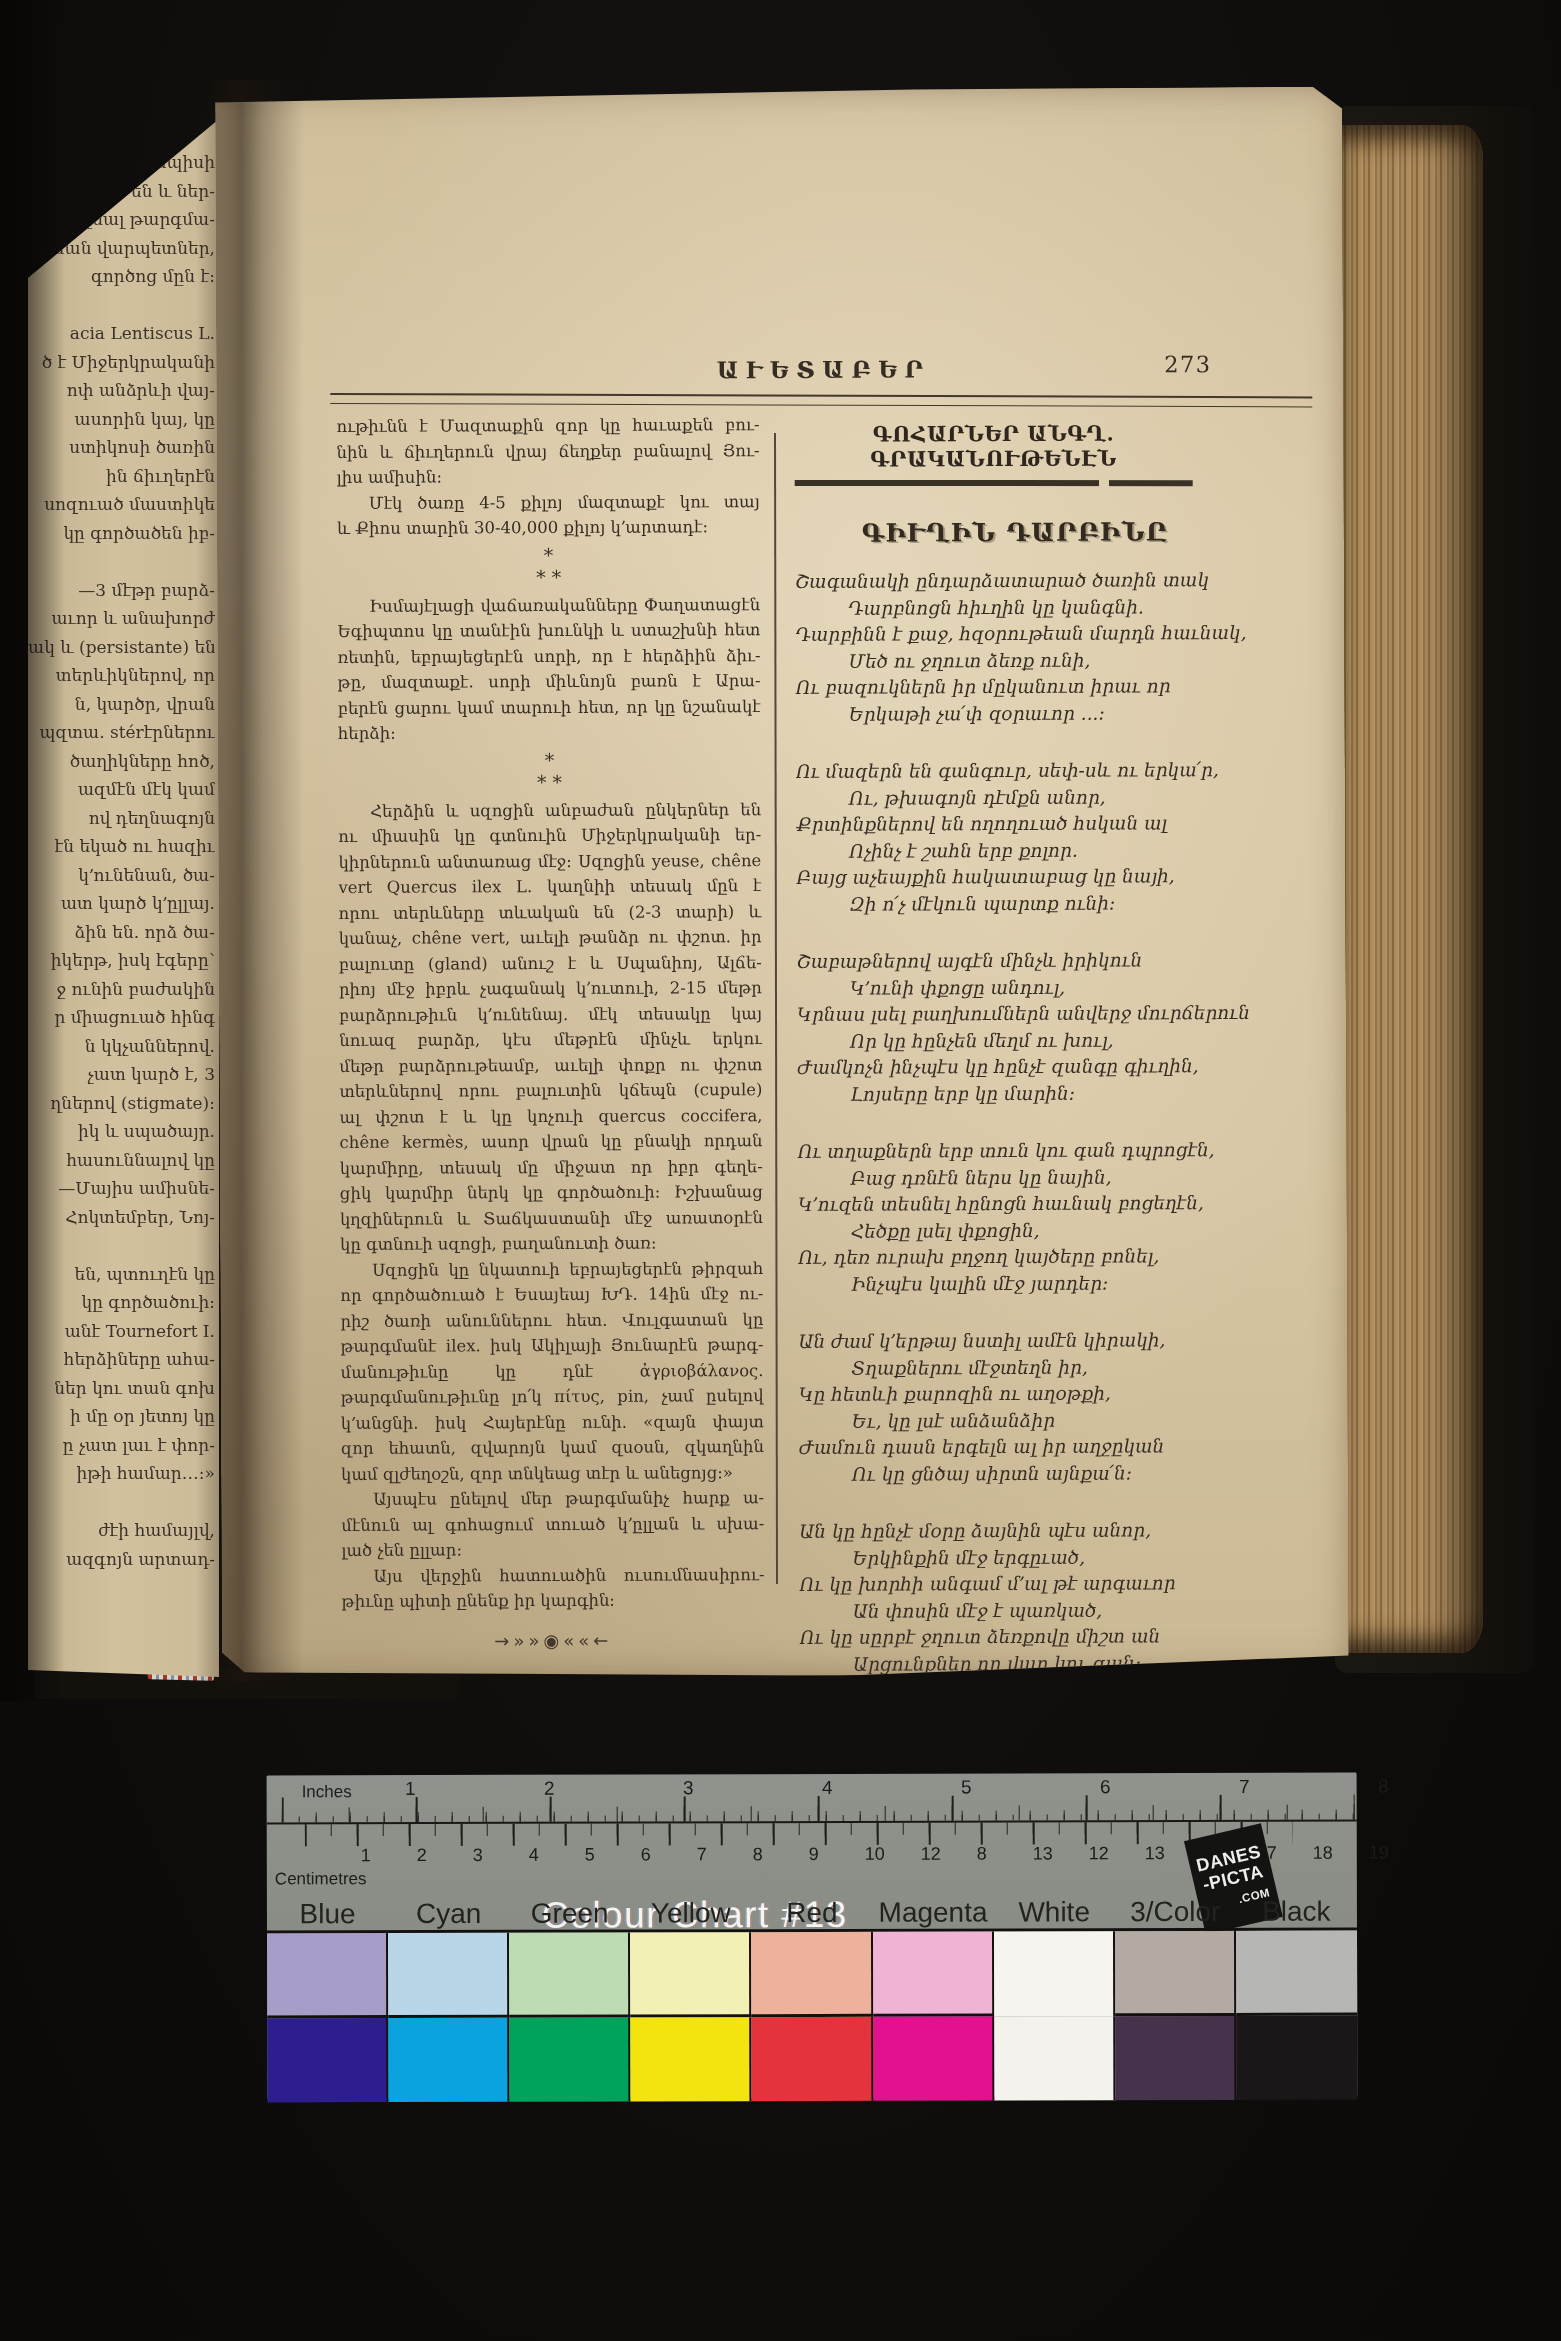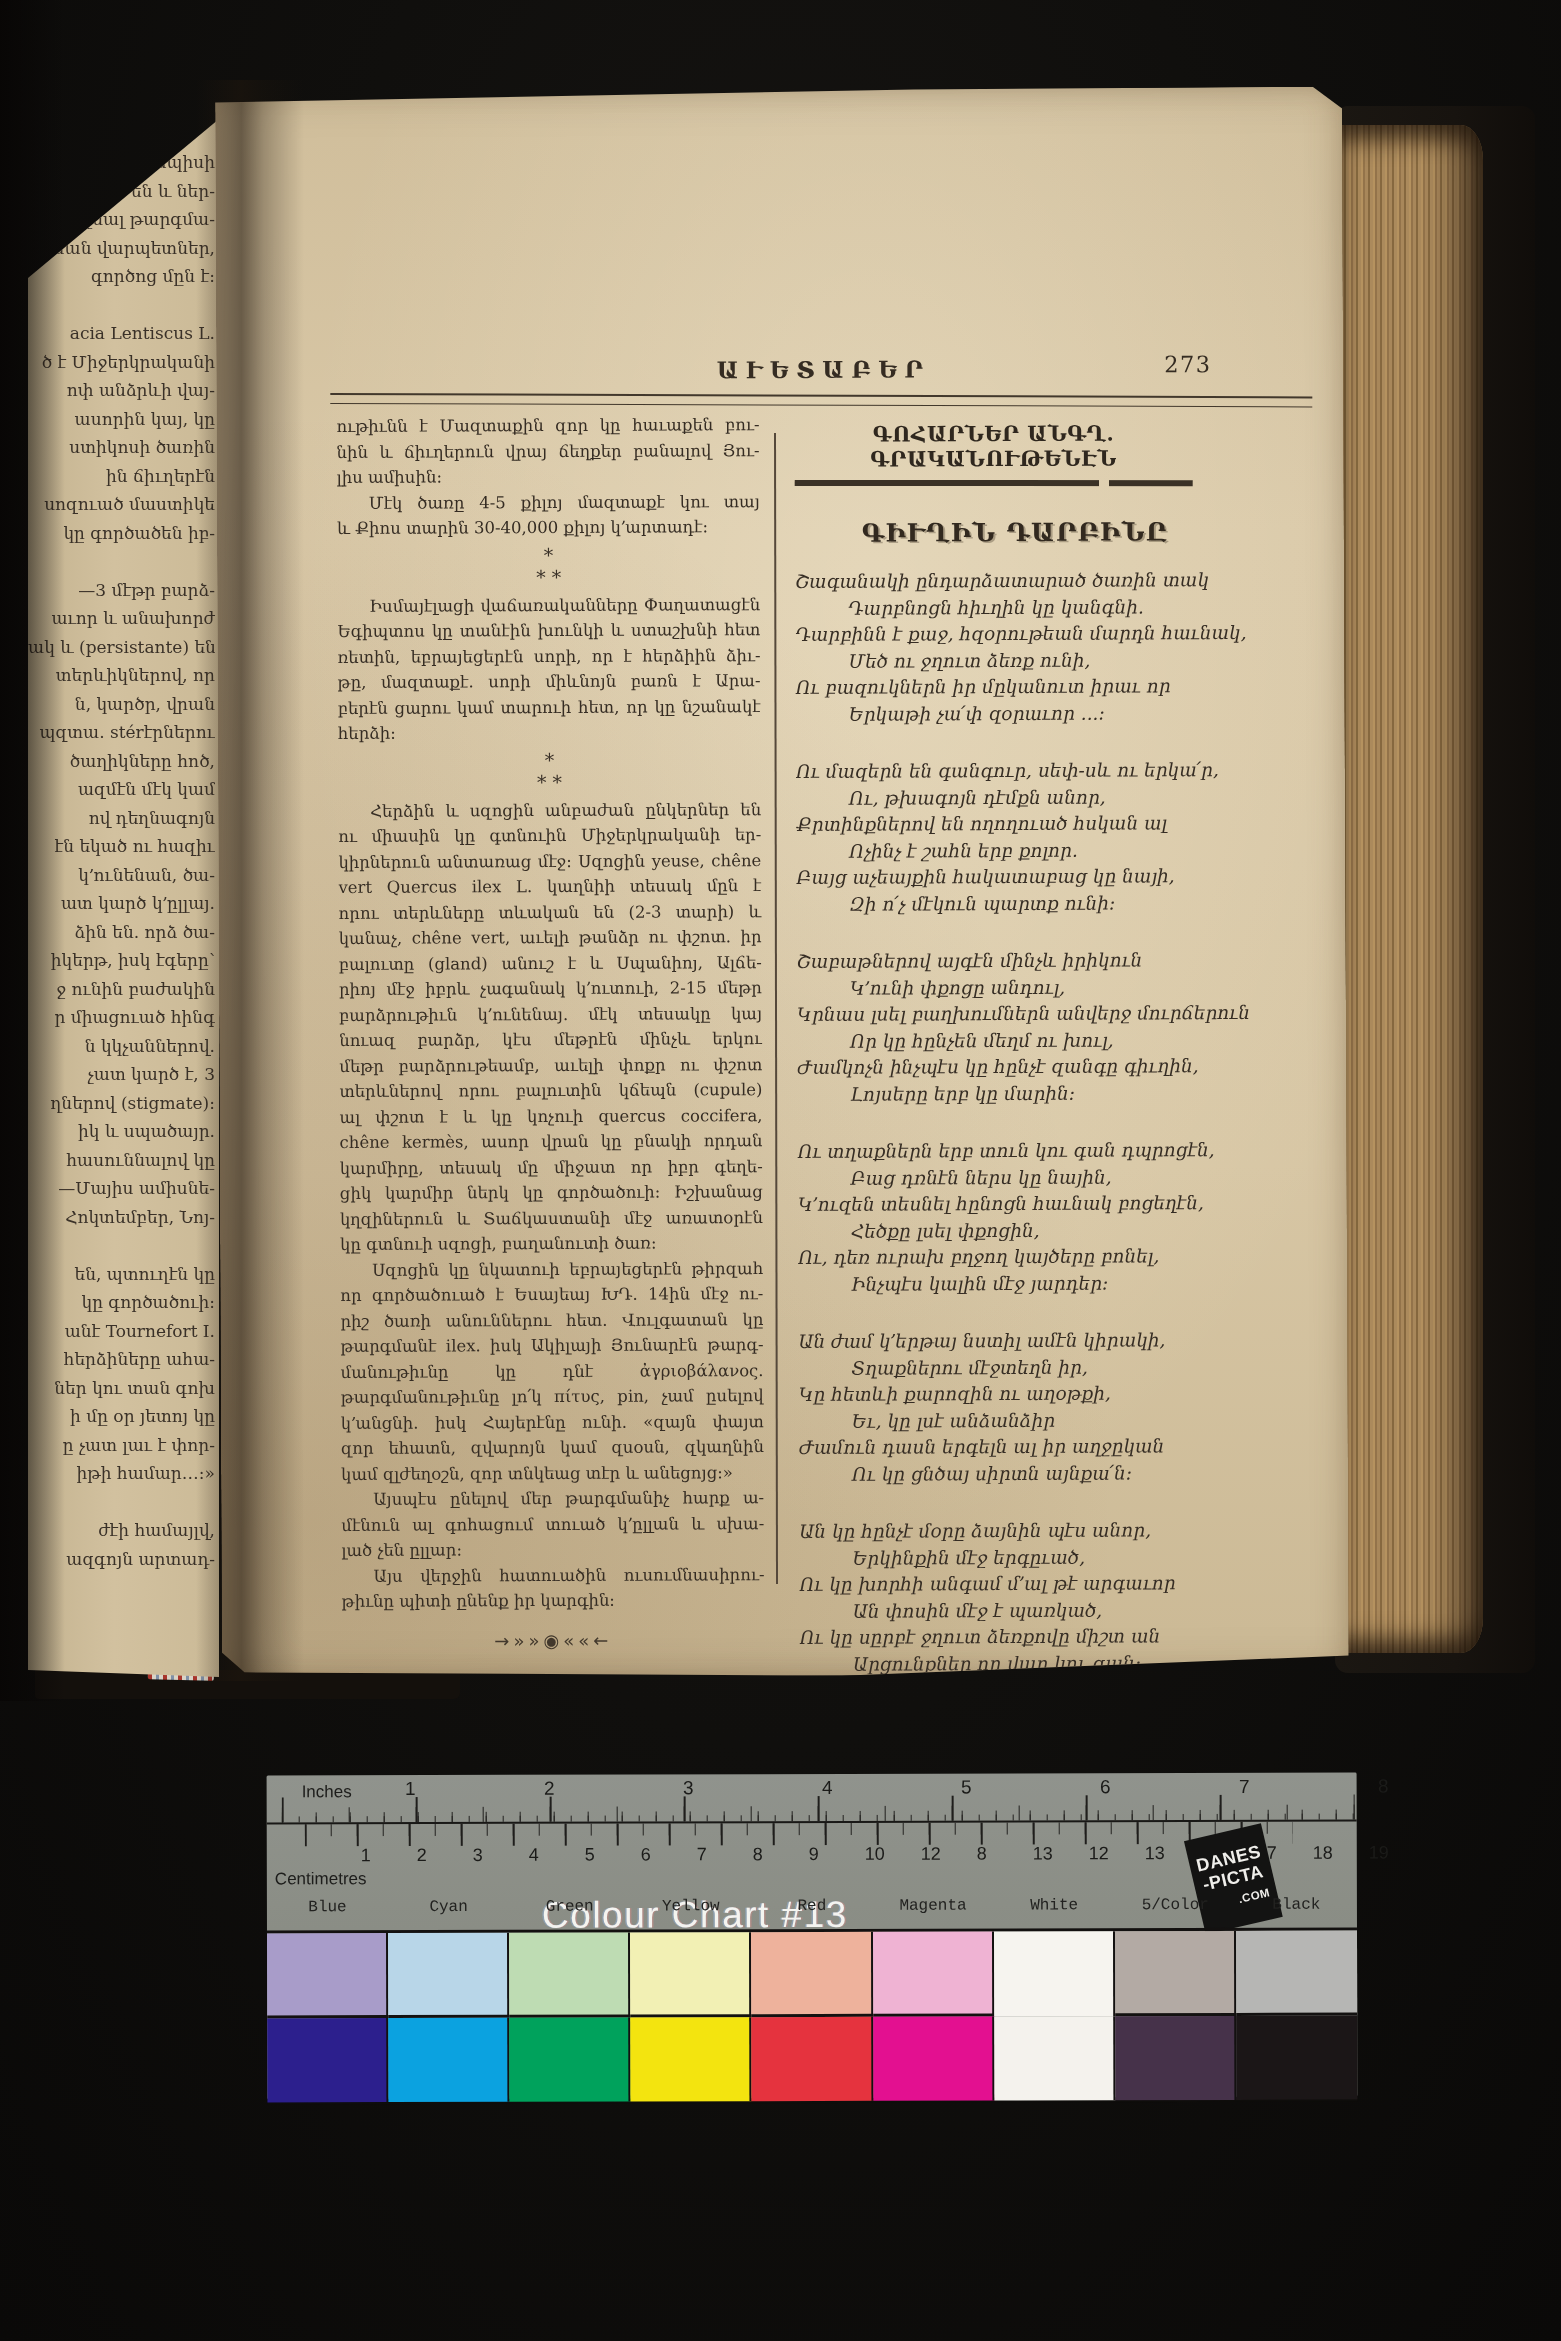--- a/index.html
+++ b/index.html
@@ -99,21 +99,21 @@
   .cm-numbers{position:absolute;left:90px;top:70px;display:flex;}
   .cm-numbers div{width:52px;text-align:left;padding-left:4px;font-size:18px;color:#1b1b19;}
   .chart-title{position:absolute;left:228px;top:120px;width:400px;text-align:center;
     font-size:37px;font-weight:400;letter-spacing:1.5px;color:#f4f4f0;
     text-shadow:-1.5px 0 0 rgba(150,195,255,.35),1.5px 0 0 rgba(255,140,140,.30);}
   .brand-logo{position:absolute;right:84px;top:58px;width:79px;height:96px;background:#131312;
     transform:rotate(-13deg);display:flex;flex-direction:column;align-items:center;justify-content:center;
     color:#efeeea;font-weight:700;font-size:18px;line-height:20px;letter-spacing:0.5px;}
   .brand-logo .dot-com{font-size:11.5px;font-weight:700;align-self:flex-end;margin-right:7px;margin-top:2px;}
   .swatch-labels{position:absolute;left:0;top:123px;width:100%;display:flex;}
-  .swatch-labels div{flex:1;text-align:center;font-size:16px;color:#222220;font-family:Liberation Mono, monospace;}
+  .swatch-labels div{flex:1;text-align:center;font-size:28px;color:#222220;}
   .swatches{position:absolute;left:0;top:155px;width:100%;height:169px;display:grid;
     grid-template-columns:repeat(9,1fr);grid-template-rows:85px 84px;}
   .sw{box-sizing:border-box;border-right:2.5px solid #131110;}
   .sw.last{border-right:none;}
   .sw.top{border-bottom:3px solid #131110;}
   .sw.top.nb{border-bottom:none;}
   .swatches{border-top:3px solid #131110;border-bottom:2px solid #0e0d0b;}
 </style>
 </head>
 <body>
@@ -357,21 +357,21 @@
       <span class="dot-com">.COM</span>
     </div>
     <div class="swatch-labels" id="swatch-labels">
         <div class="clabel">Blue</div>
         <div class="clabel">Cyan</div>
         <div class="clabel">Green</div>
         <div class="clabel">Yellow</div>
         <div class="clabel">Red</div>
         <div class="clabel">Magenta</div>
         <div class="clabel">White</div>
-        <div class="clabel">5/Color</div>
+        <div class="clabel">3/Color</div>
         <div class="clabel">Black</div>
       </div>
     <div class="swatches" id="swatches">
         <div class="sw top" style="background: rgb(168, 156, 201);"></div>
         <div class="sw top" style="background: rgb(184, 214, 232);"></div>
         <div class="sw top" style="background: rgb(190, 220, 179);"></div>
         <div class="sw top" style="background: rgb(242, 240, 180);"></div>
         <div class="sw top" style="background: rgb(238, 178, 156);"></div>
         <div class="sw top" style="background: rgb(239, 179, 211);"></div>
         <div class="sw top nb" style="background: rgb(246, 244, 239);"></div>

